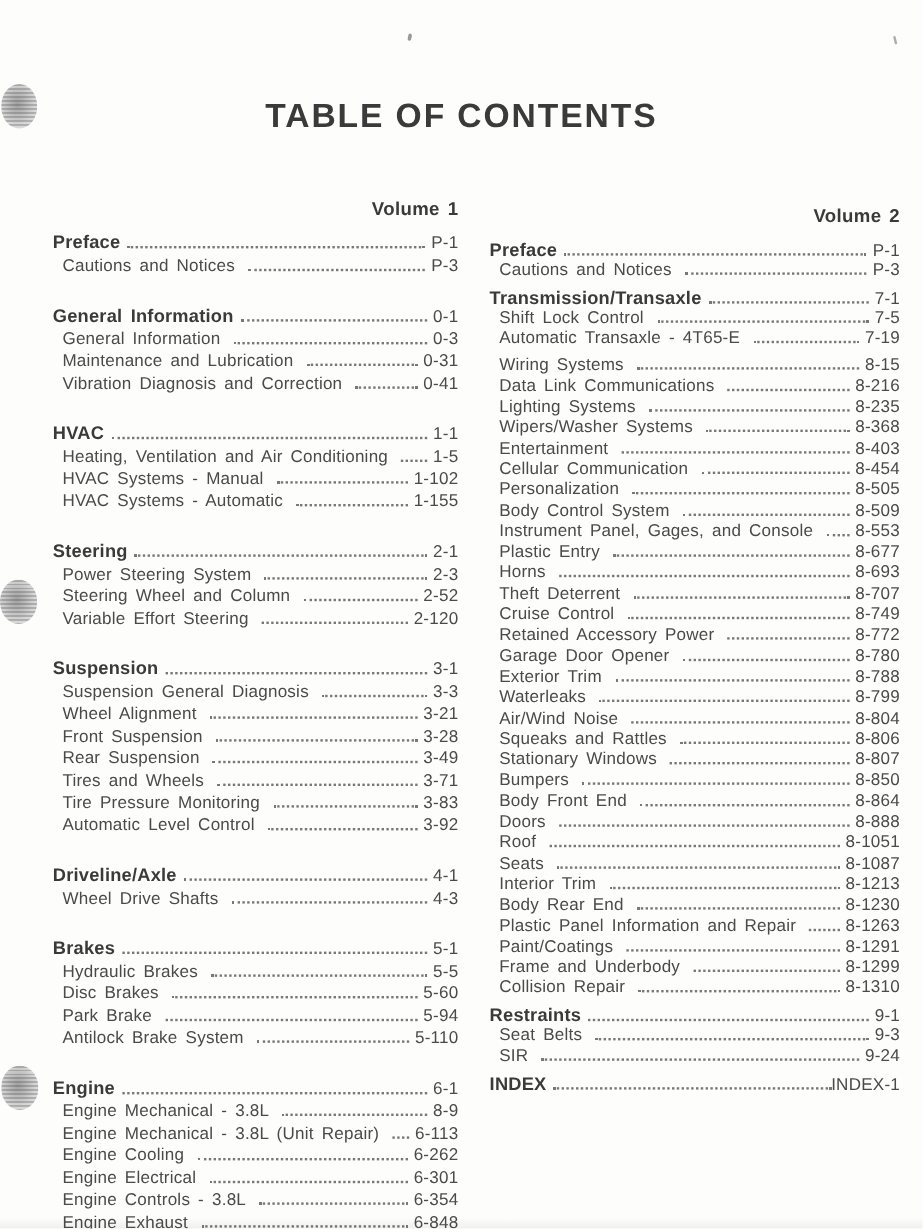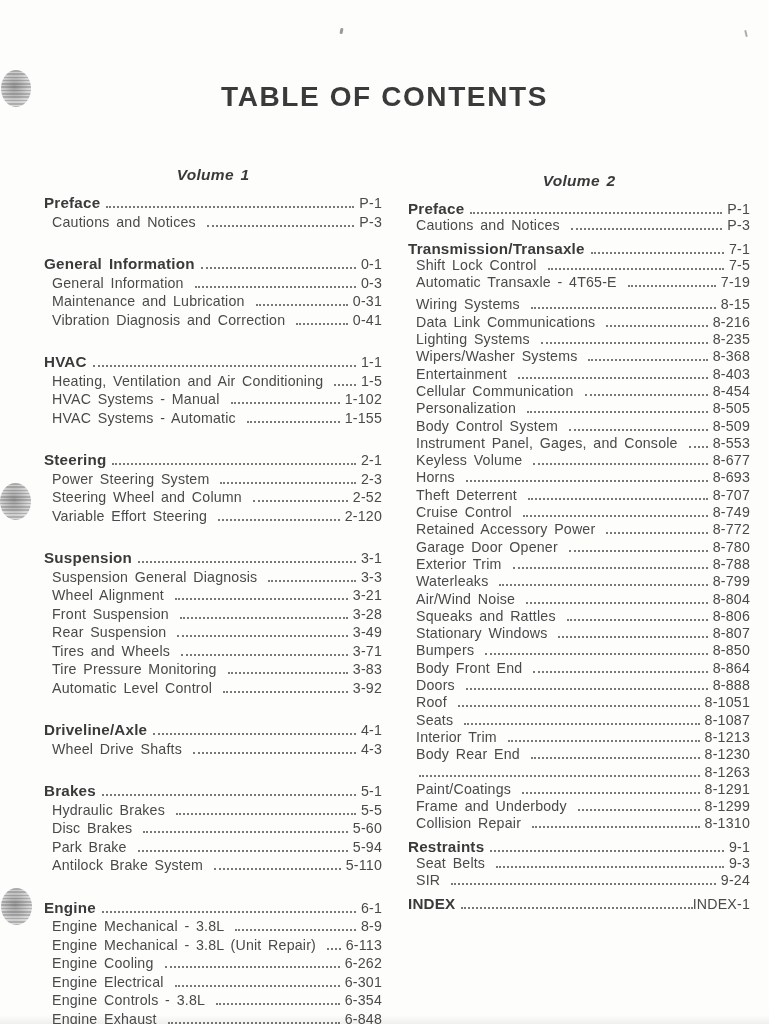--- a/index.html
+++ b/index.html
@@ -41,24 +41,23 @@
     margin:0;text-align:center;
     font-size:28px;font-weight:700;letter-spacing:1.6px;
     color:var(--text);
   }
 
   .column{position:absolute;}
   .column.c0{left:44px;top:166px;width:338px;}
   .column.c1{left:408px;top:172px;width:342px;}
 
   .vol-header{
-    text-align:center;font-weight:700;font-size:15.5px;
+    text-align:right;font-weight:700;font-size:15.5px;
     color:var(--text);letter-spacing:.3px;word-spacing:2px;
     margin-bottom:10px;
-    font-style:italic;
   }
   .c1 .vol-header{}
 
   .section{margin-top:24px;}
   .c1 .section{margin-top:5px;}
   .vol-header + .section{margin-top:0;}
 
   .row{display:flex;align-items:baseline;}
   .c0 .row{height:18.5px;line-height:18.5px;}
   .c1 .row{height:17.3px;line-height:17.3px;}
@@ -368,21 +367,21 @@
             <span class="t">Body Control System</span>
             <span class="dots"></span>
             <span class="p">8-509</span>
           </div>
           <div class="row sub">
             <span class="t">Instrument Panel, Gages, and Console</span>
             <span class="dots"></span>
             <span class="p">8-553</span>
           </div>
           <div class="row sub">
-            <span class="t">Keyless Volume</span>
+            <span class="t">Plastic Entry</span>
             <span class="dots"></span>
             <span class="p">8-677</span>
           </div>
           <div class="row sub">
             <span class="t">Horns</span>
             <span class="dots"></span>
             <span class="p">8-693</span>
           </div>
           <div class="row sub">
             <span class="t">Theft Deterrent</span>
@@ -458,20 +457,21 @@
             <span class="t">Interior Trim</span>
             <span class="dots"></span>
             <span class="p">8-1213</span>
           </div>
           <div class="row sub">
             <span class="t">Body Rear End</span>
             <span class="dots"></span>
             <span class="p">8-1230</span>
           </div>
           <div class="row sub">
+            <span class="t">Plastic Panel Information and Repair</span>
             <span class="dots"></span>
             <span class="p">8-1263</span>
           </div>
           <div class="row sub">
             <span class="t">Paint/Coatings</span>
             <span class="dots"></span>
             <span class="p">8-1291</span>
           </div>
           <div class="row sub">
             <span class="t">Frame and Underbody</span>

